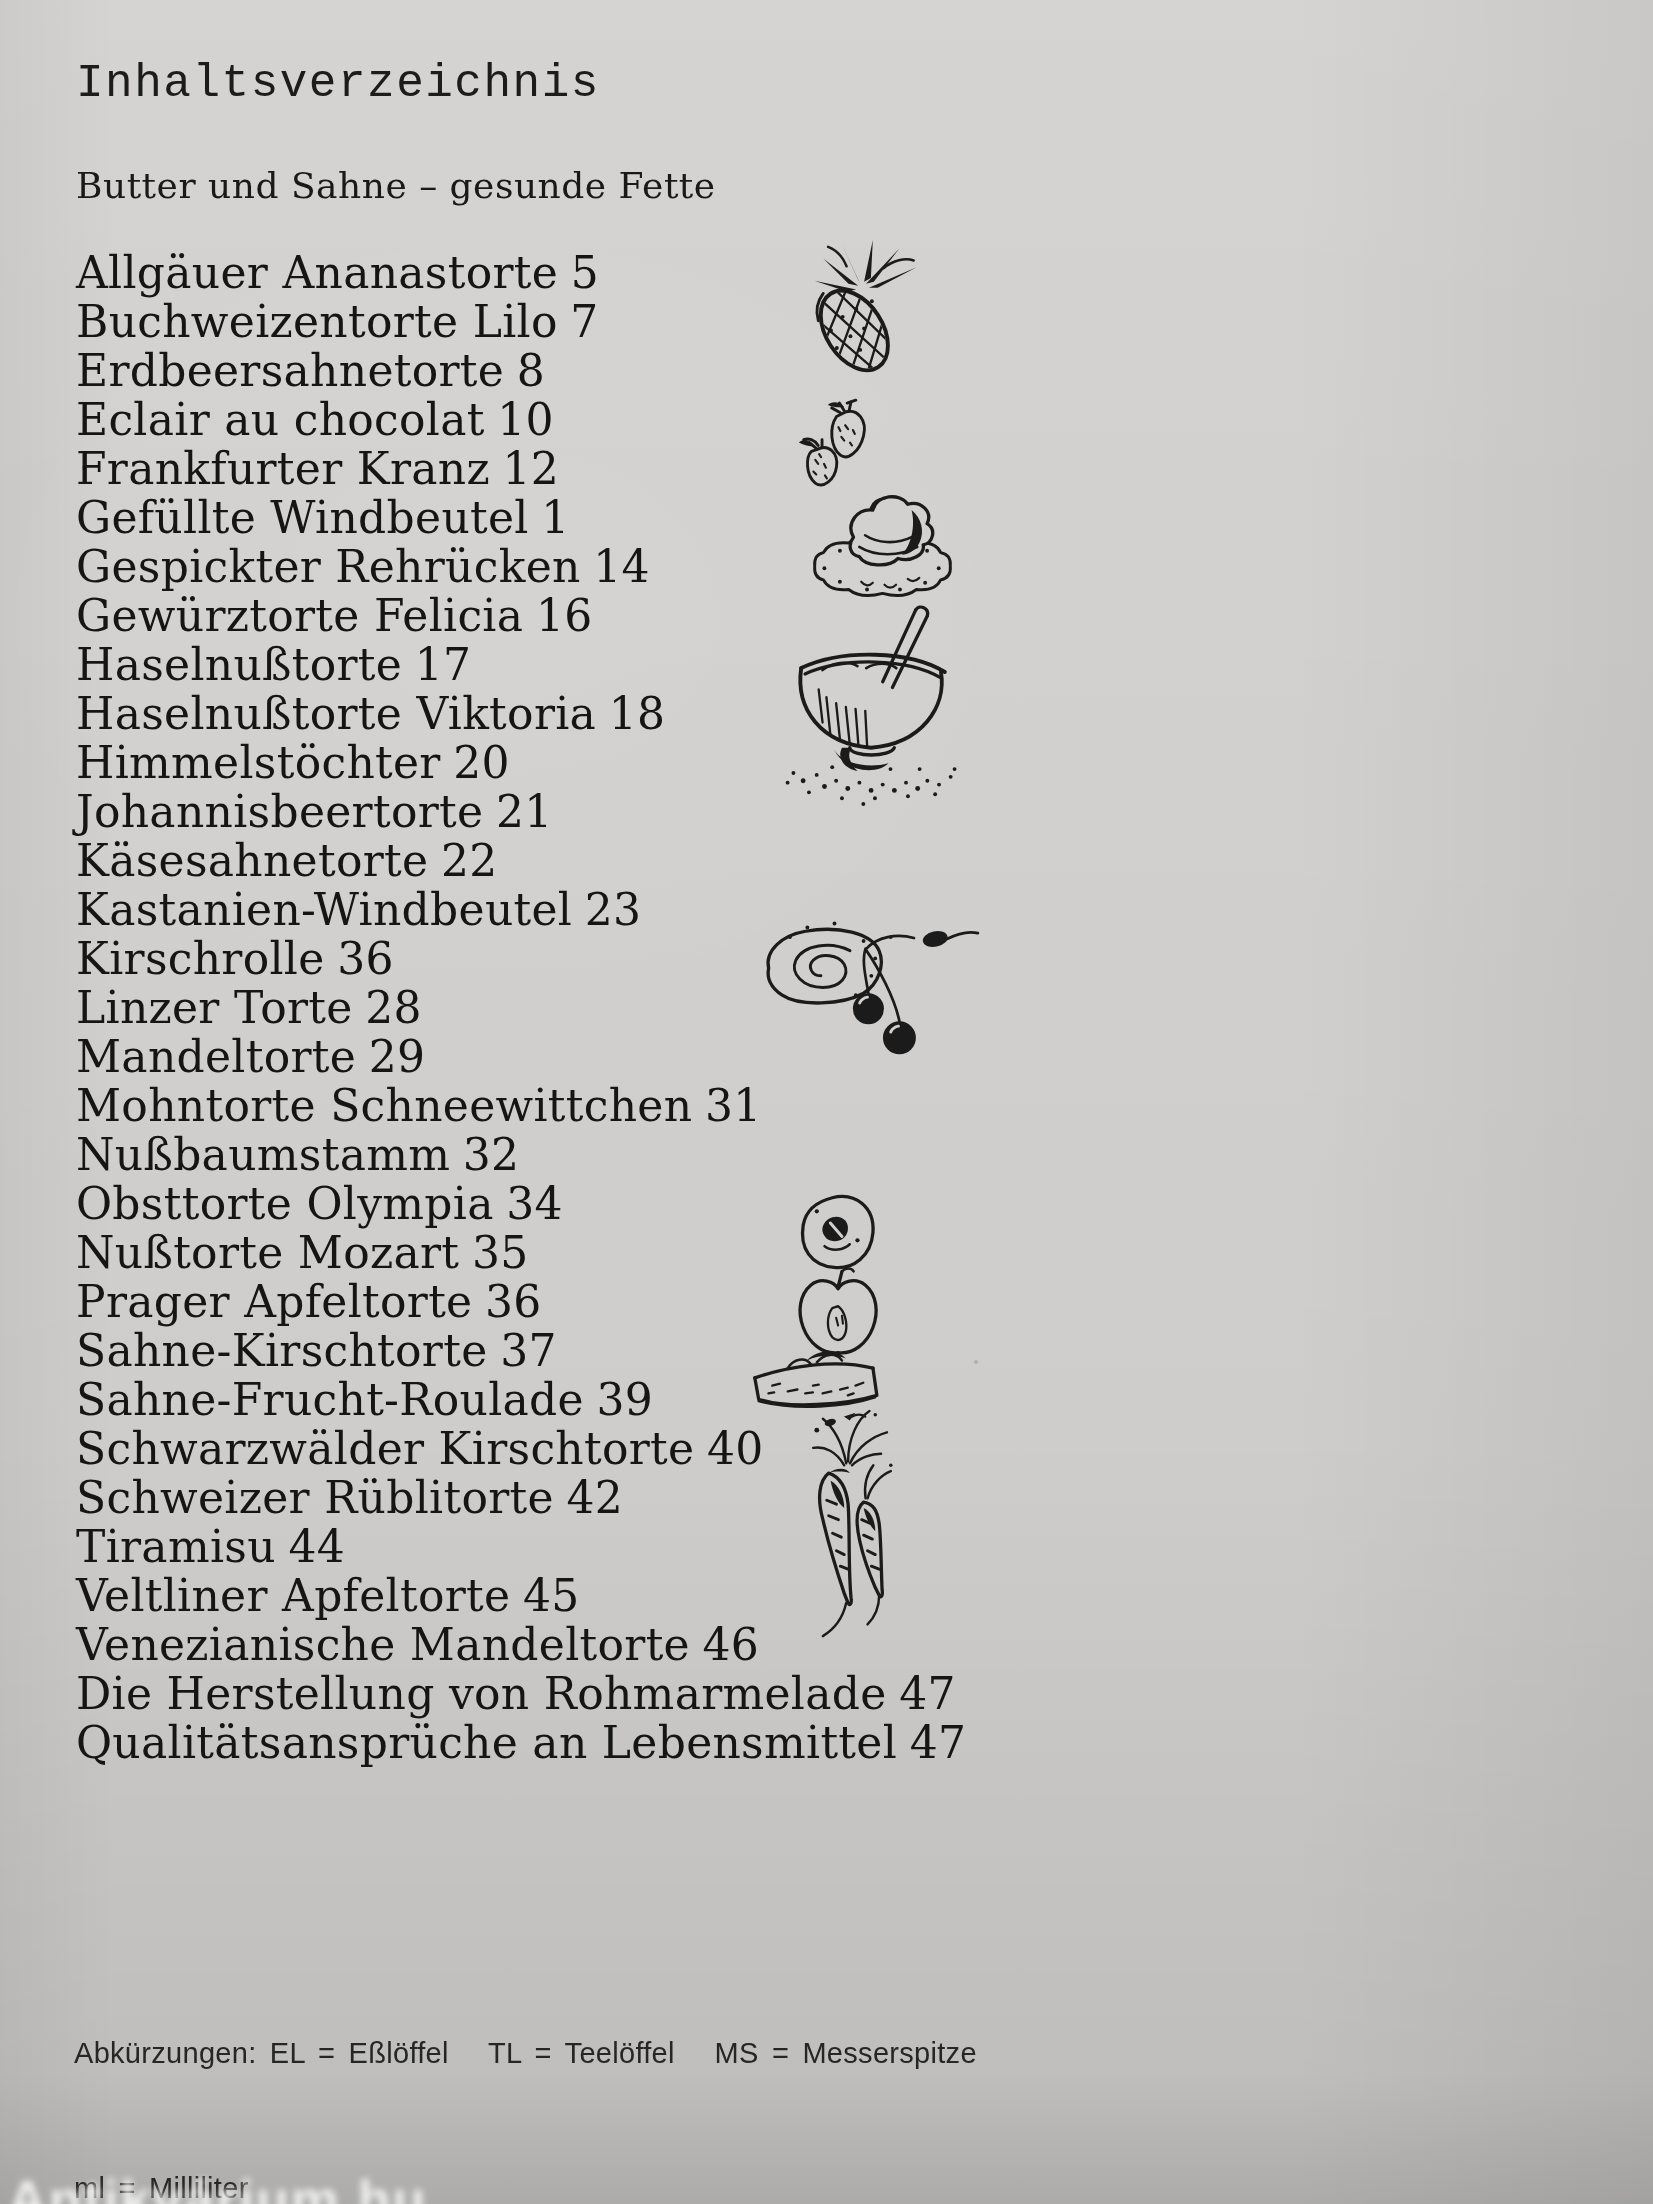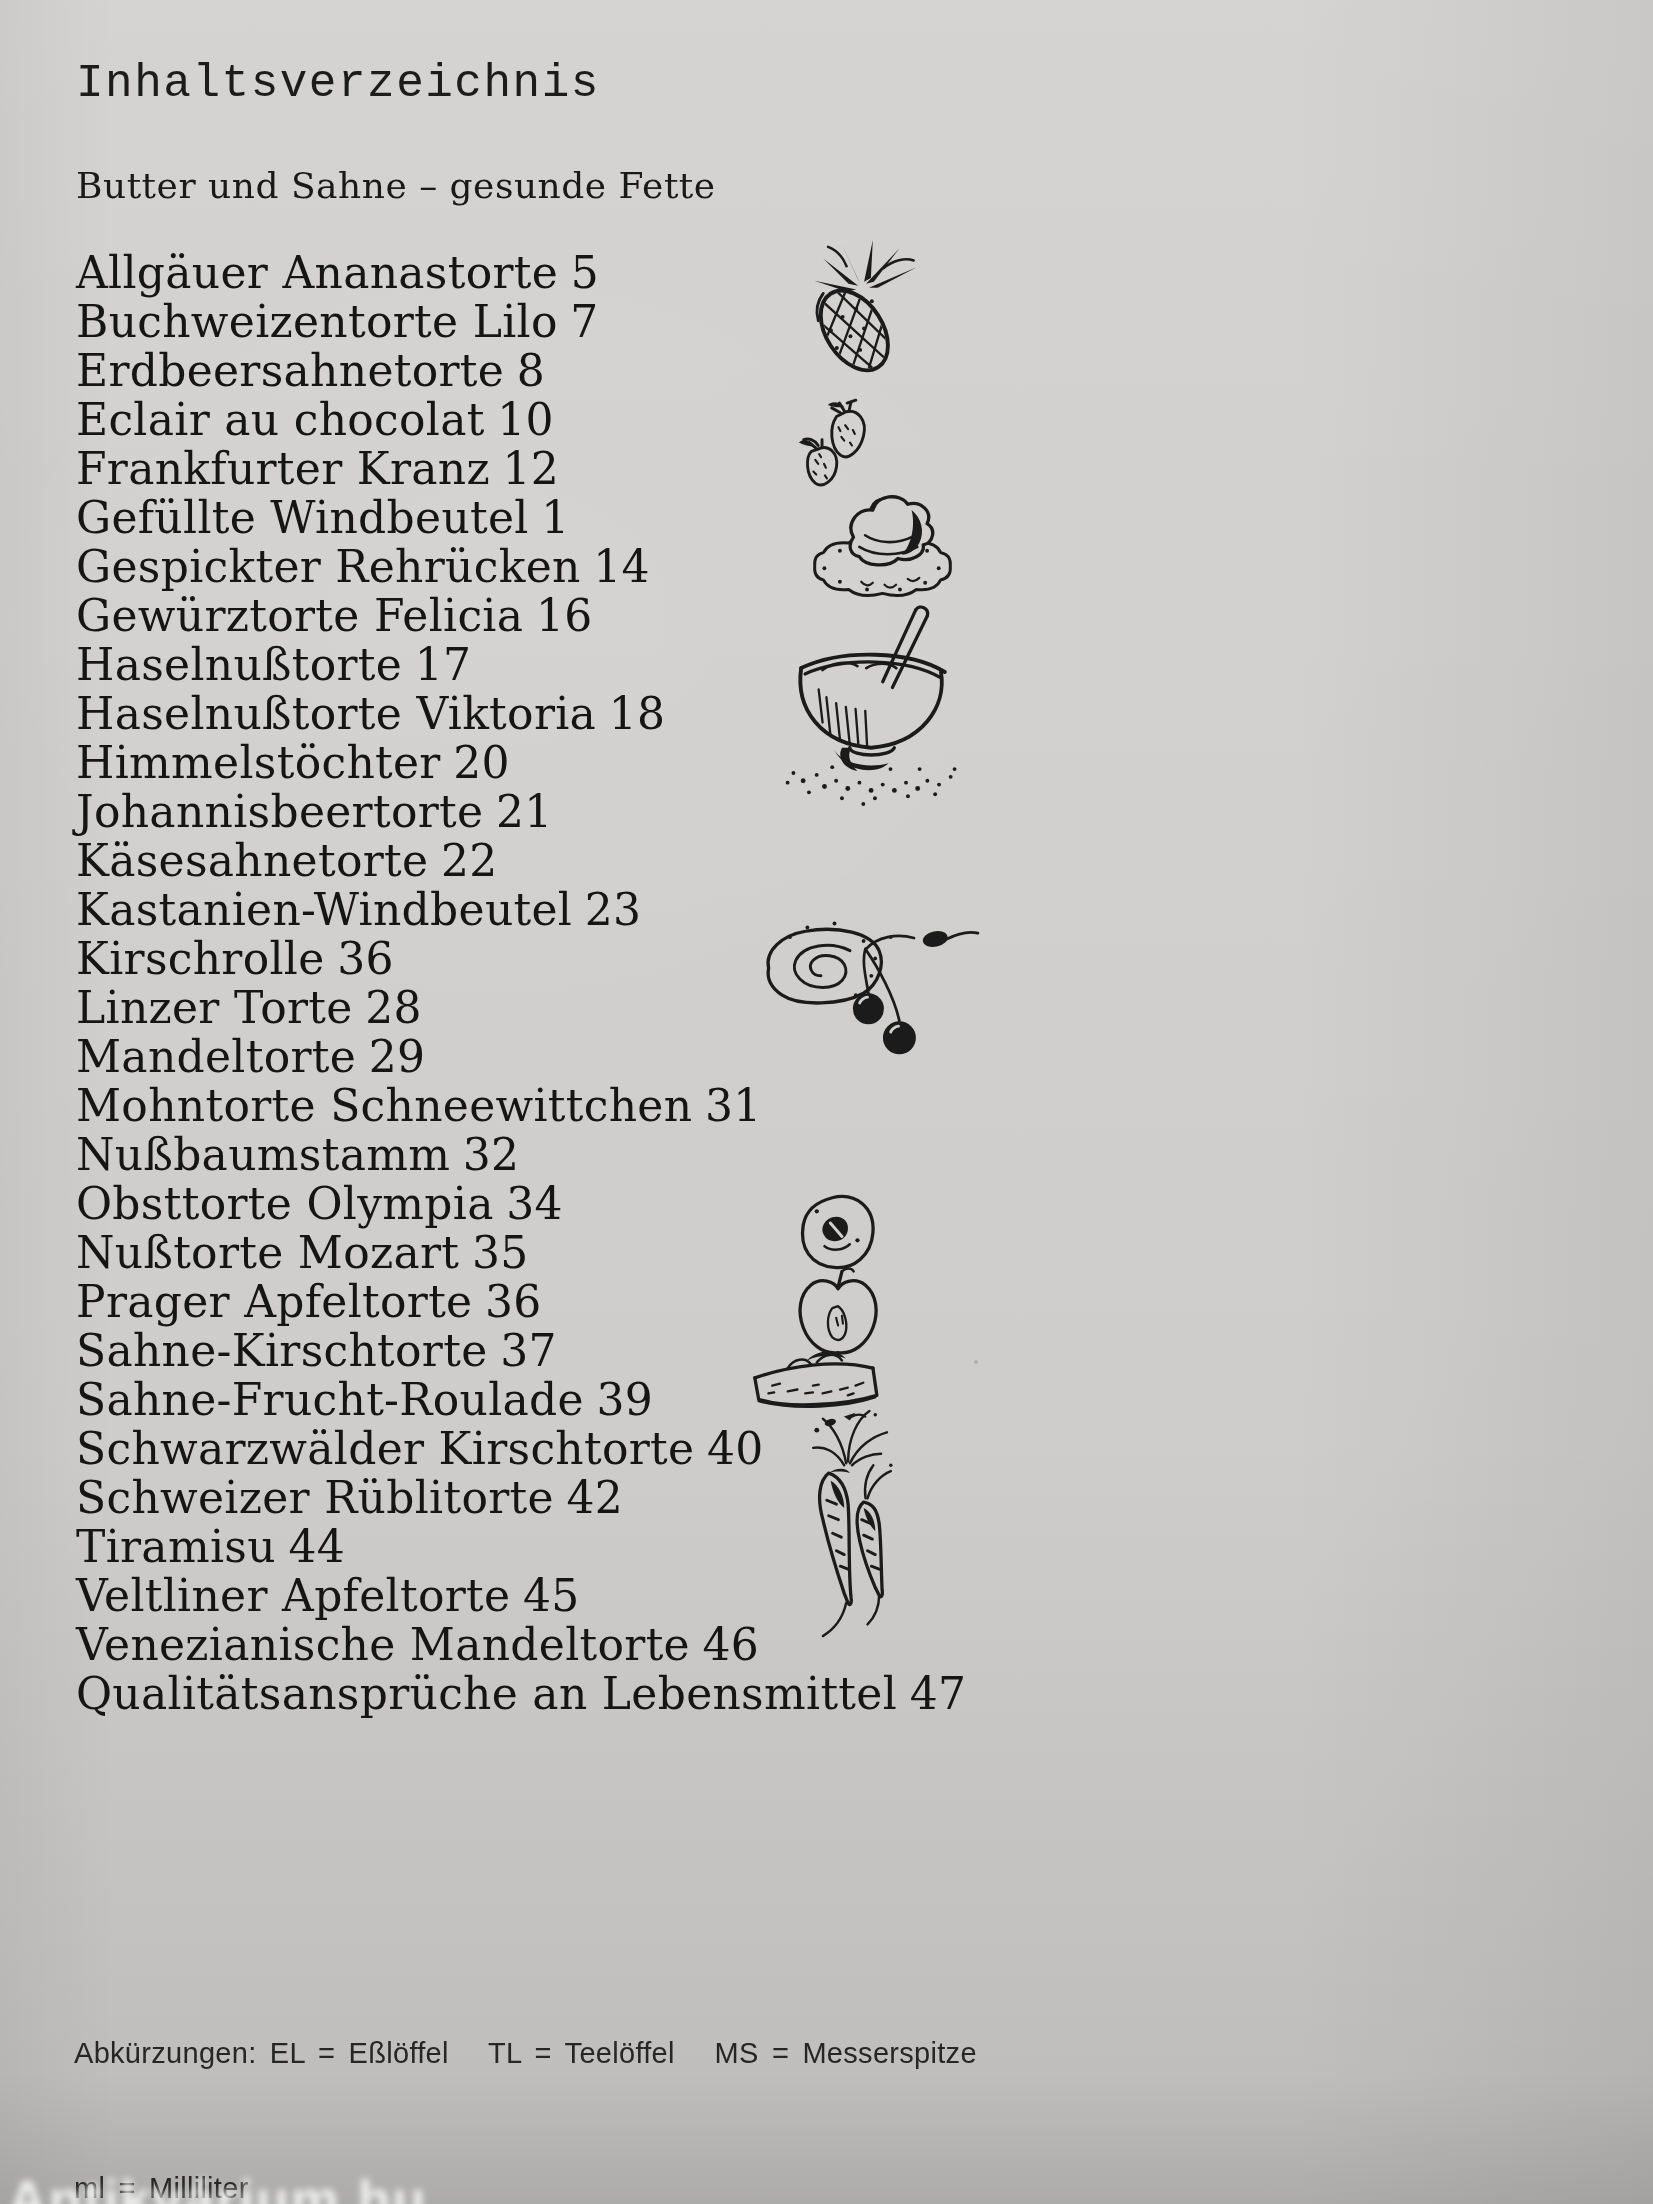--- a/index.html
+++ b/index.html
@@ -111,20 +111,21 @@
     <div class="toc-row"><span>Schwarzwälder Kirschtorte</span><span class="pg">40</span></div>
 
     <div class="toc-row"><span>Schweizer Rüblitorte</span><span class="pg">42</span></div>
 
     <div class="toc-row"><span>Tiramisu</span><span class="pg">44</span></div>
 
     <div class="toc-row"><span>Veltliner Apfeltorte</span><span class="pg">45</span></div>
 
     <div class="toc-row"><span>Venezianische Mandeltorte</span><span class="pg">46</span></div>
 
+    <div class="toc-row"><span>Die Herstellung von Rohmarmelade</span><span class="pg">47</span></div>
 
     <div class="toc-row"><span>Qualitätsansprüche an Lebensmittel</span><span class="pg">47</span></div>
   </div>
 
 <div class="illo" style="left:796px;top:239px;width:141px;height:144px;">
 <svg viewBox="0 0 145 148">
   <g fill="none" stroke="#1b1b1b" stroke-width="4" stroke-linecap="round" stroke-linejoin="round">
     <ellipse cx="60" cy="94" rx="29" ry="45" transform="rotate(-33 60 94)"></ellipse>
     <path d="M28,56 C22,64 20,74 23,84" stroke-width="3"></path>
     <clipPath id="pine">

